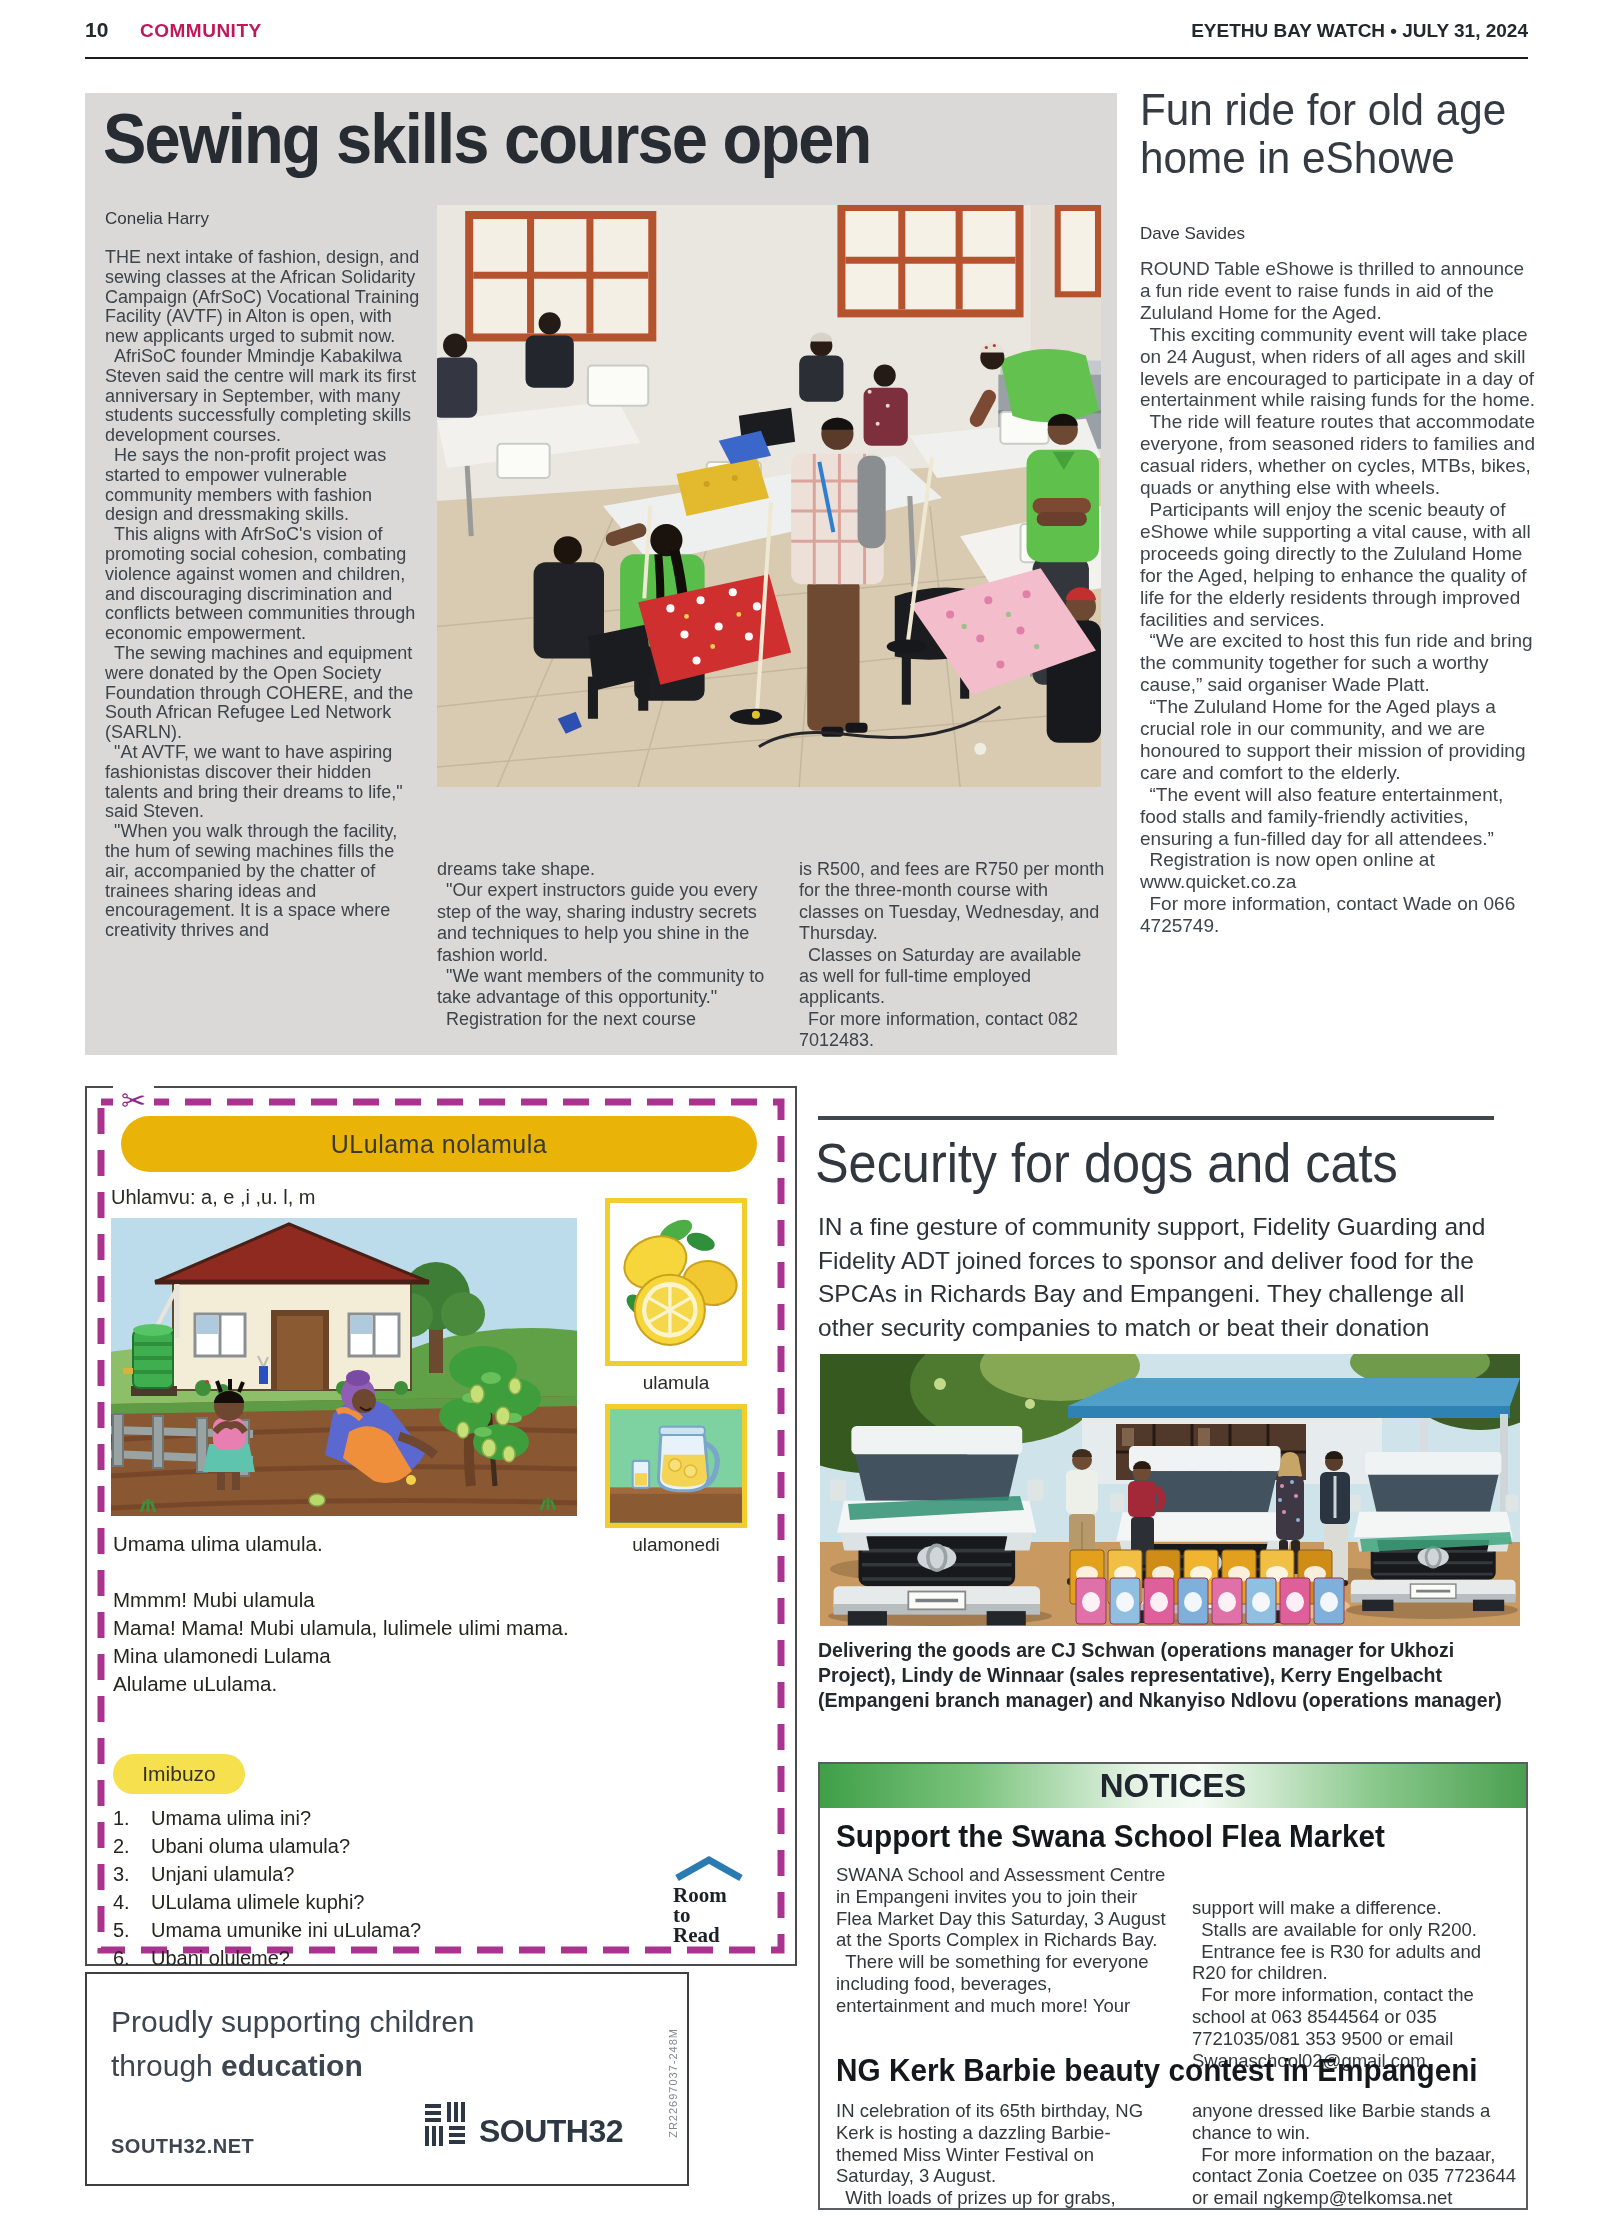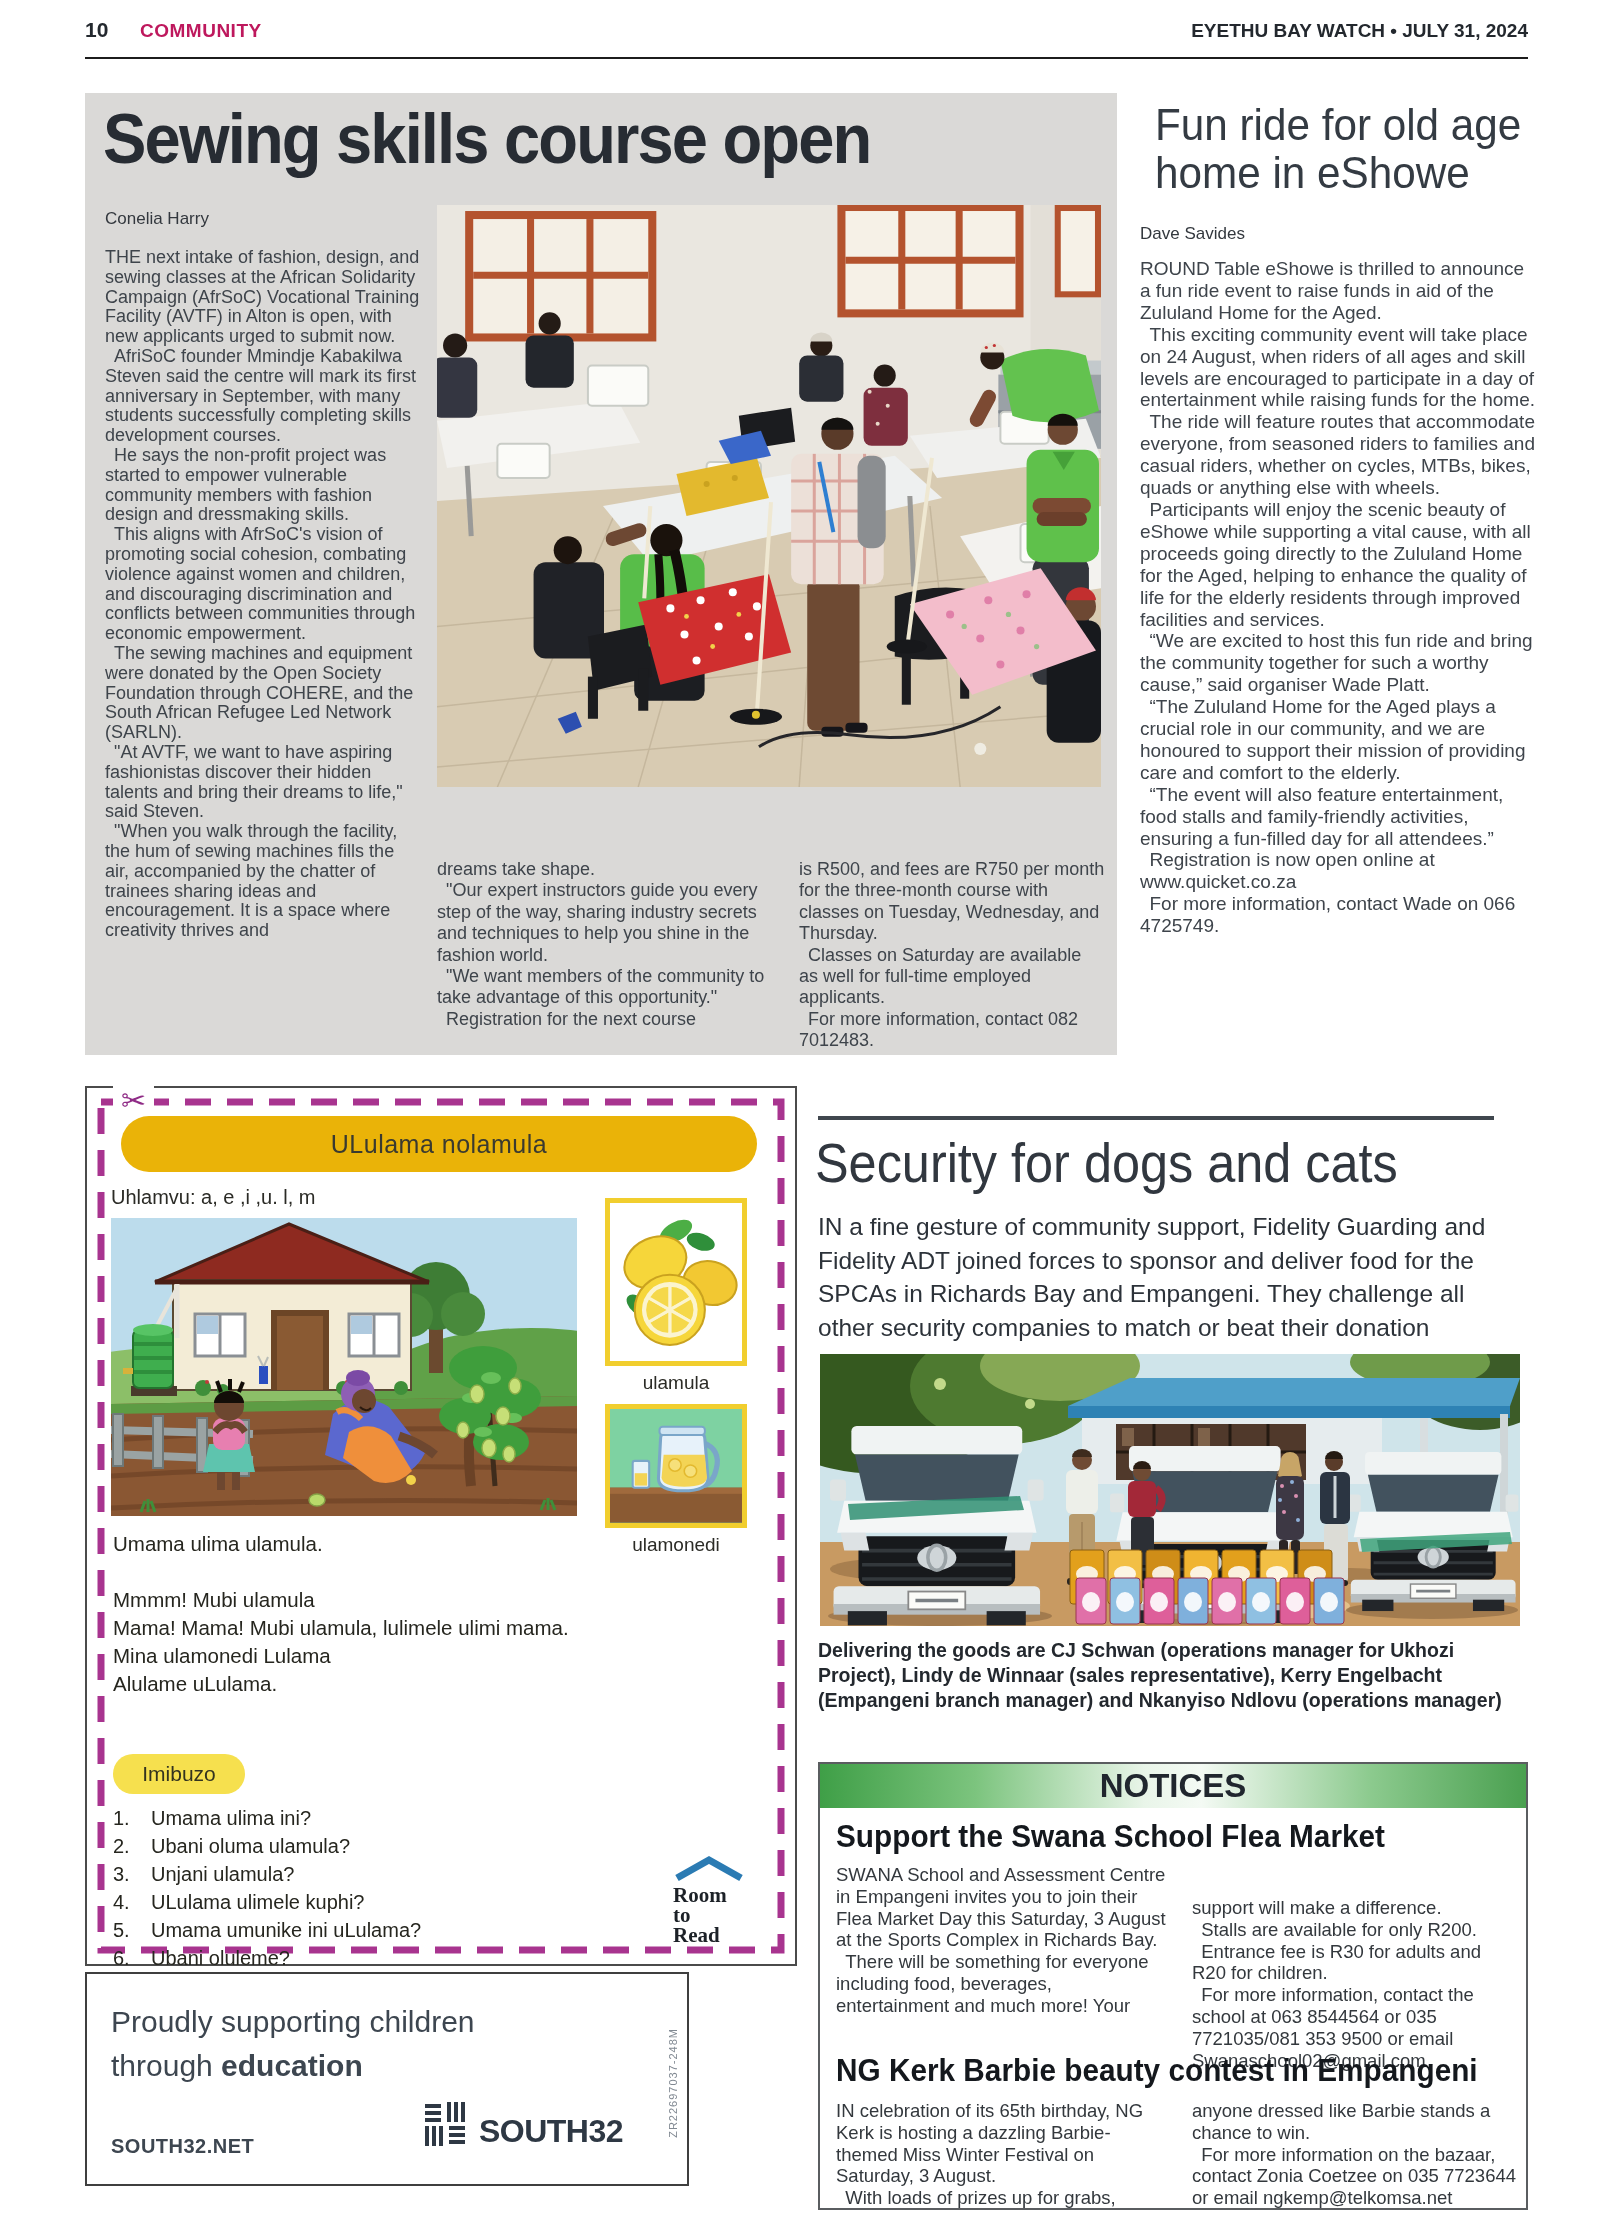--- a/index.html
+++ b/index.html
@@ -286,21 +286,21 @@
 
     <div class="t sewcol sewcol2 pre">dreams take shape.
  "Our expert instructors guide you every step of the way, sharing industry secrets and techniques to help you shine in the fashion world.
  "We want members of the community to take advantage of this opportunity."
  Registration for the next course</div>
     <div class="t sewcol sewcol3 pre">is R500, and fees are R750 per month for the three-month course with classes on Tuesday, Wednesday, and Thursday.
  Classes on Saturday are available as well for full-time employed applicants.
  For more information, contact 082 7012483.</div>
   </section>
 
-  <h2 class="t frtitle" style="margin:15px;">
+  <h2 class="t frtitle" style="margin:0;">
     <span class="cx">Fun ride for old age</span><br>
     <span class="cx">home in eShowe</span>
   </h2>
   <div class="t frby">Dave Savides</div>
   <div class="t frbody pre">ROUND Table eShowe is thrilled to announce a fun ride event to raise funds in aid of the Zululand Home for the Aged.
  This exciting community event will take place on 24 August, when riders of all ages and skill levels are encouraged to participate in a day of entertainment while raising funds for the home.
  The ride will feature routes that accommodate everyone, from seasoned riders to families and casual riders, whether on cycles, MTBs, bikes, quads or anything else with wheels.
  Participants will enjoy the scenic beauty of eShowe while supporting a vital cause, with all proceeds going directly to the Zululand Home for the Aged, helping to enhance the quality of life for the elderly residents through improved facilities and services.
  “We are excited to host this fun ride and bring the community together for such a worthy cause,” said organiser Wade Platt.
  “The Zululand Home for the Aged plays a crucial role in our community, and we are honoured to support their mission of providing care and comfort to the elderly.

